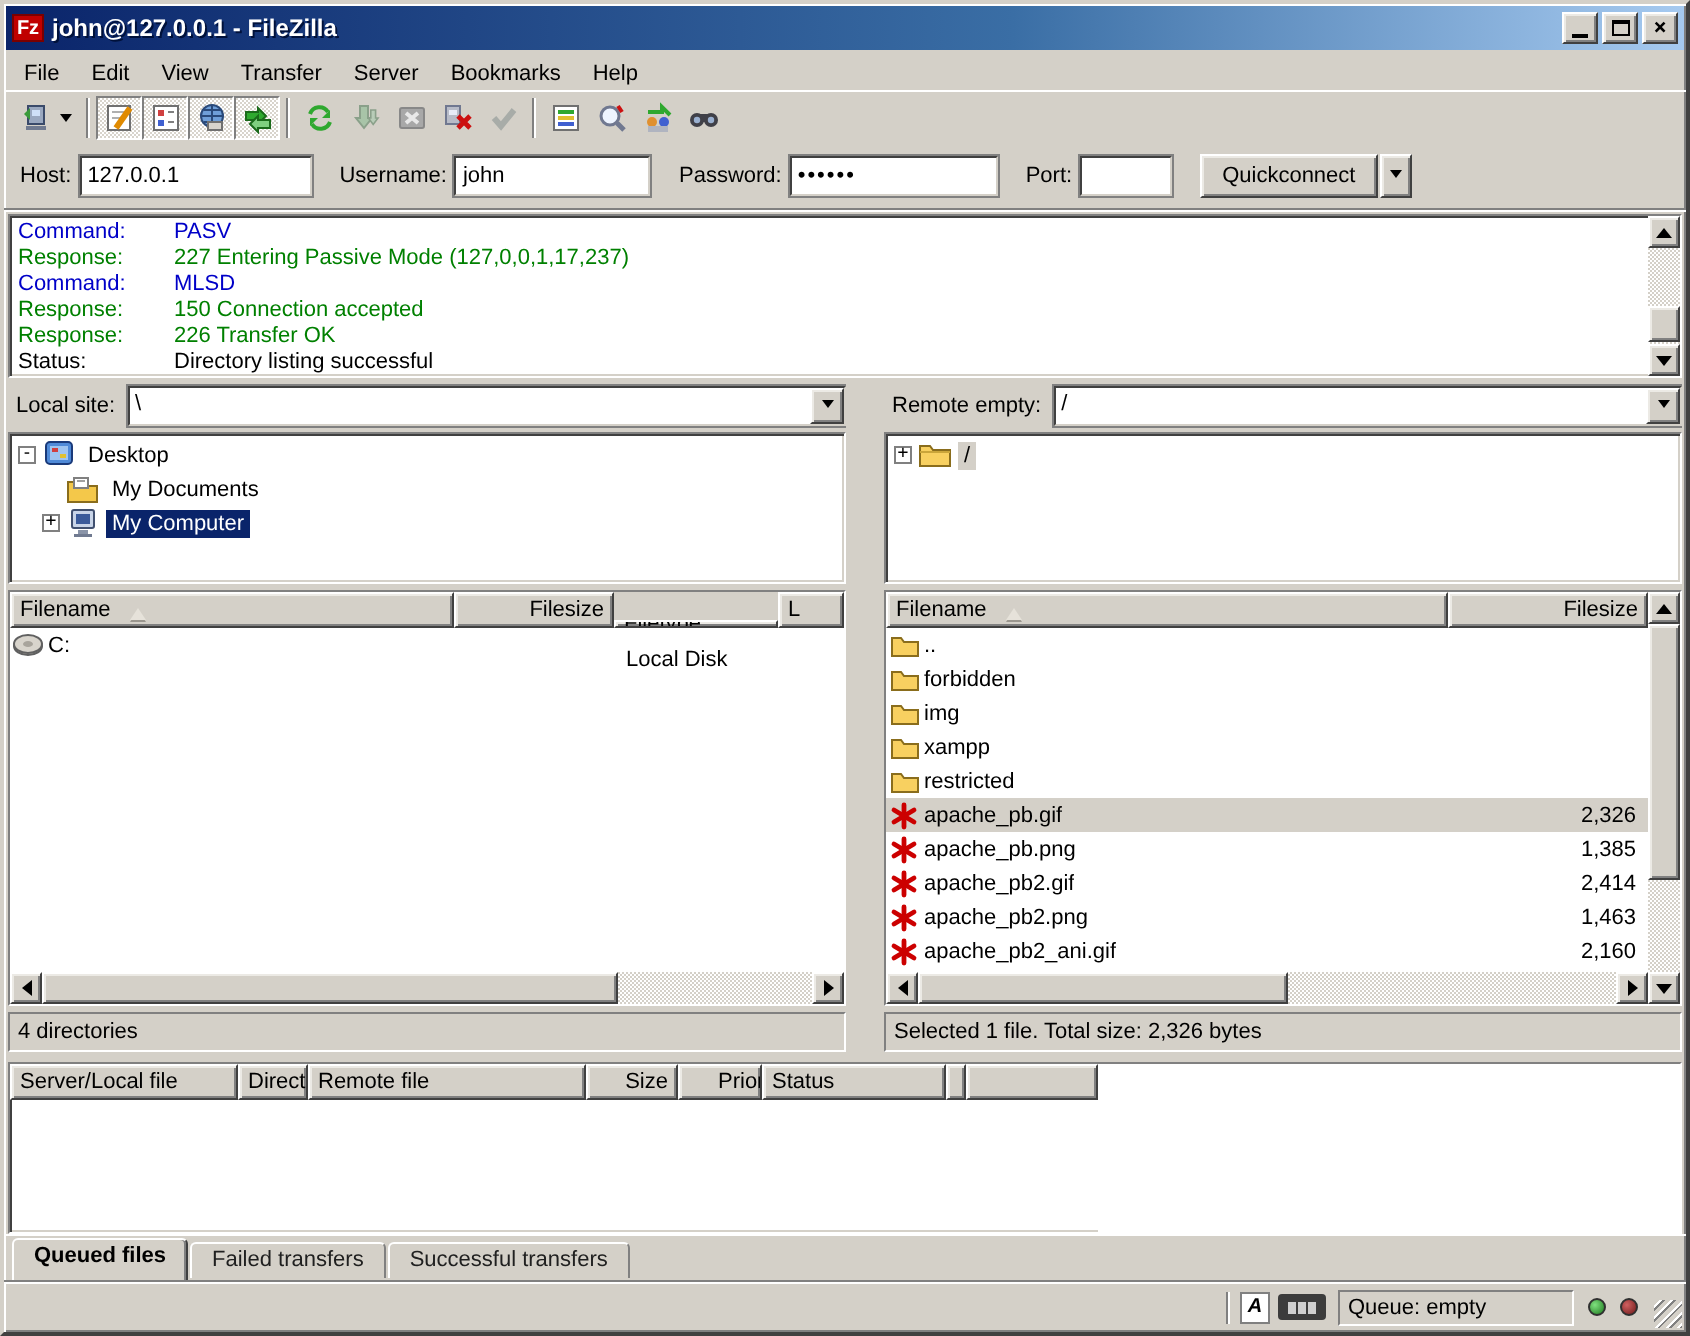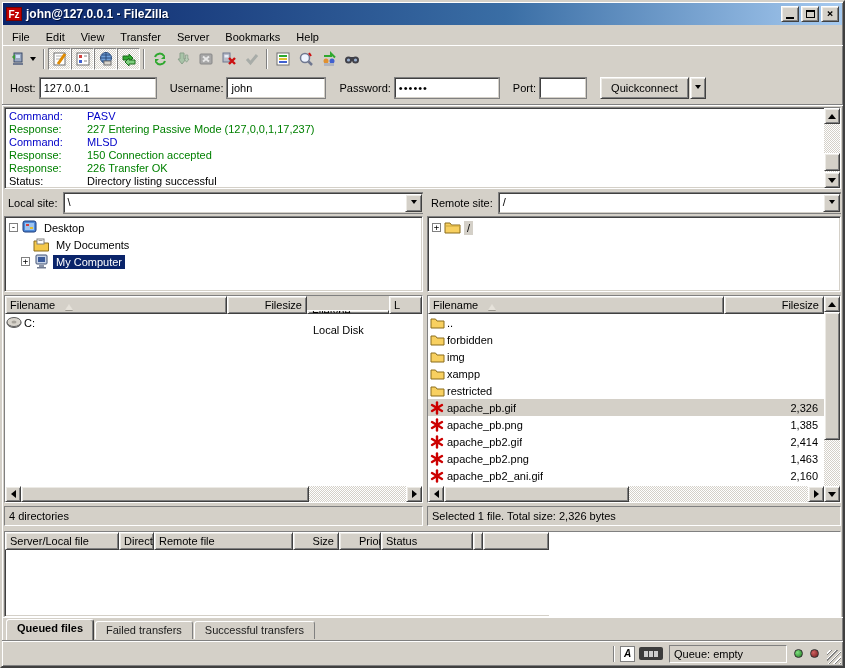--- a/index.html
+++ b/index.html
@@ -97,21 +97,21 @@
   .sthumb { background:#d4d0c8; border:1px solid; border-color:#fff #404040 #404040 #fff;
     box-shadow: inset 1px 1px 0 #eceae5, inset -1px -1px 0 #808080; }
   .vtrack { flex:1; position:relative; }
   .vtrack .sthumb { position:absolute; left:0; width:16px; }
   .tri-up   { width:0; height:0; border:4px solid transparent; border-bottom:5px solid #000; margin-top:-4px; }
   .tri-down { width:0; height:0; border:4px solid transparent; border-top:5px solid #000; margin-bottom:-4px; }
   .tri-left { width:0; height:0; border:4px solid transparent; border-right:5px solid #000; margin-left:-4px; }
   .tri-right{ width:0; height:0; border:4px solid transparent; border-left:5px solid #000; margin-right:-4px; }
 
   
-  .main { flex:1; display:flex; padding:2px; gap:4px; overflow:hidden; }
+  .main { flex:1; display:flex; padding:2px; gap:19px; overflow:hidden; }
   .pane { display:flex; flex-direction:column; overflow:hidden; }
   .pane.left { flex:0 0 419px; }
   .pane.right { flex:1; }
   .siterow { height:22px; flex:0 0 22px; display:flex; align-items:center; margin-bottom:2px; }
   .sitelabel { padding:0 6px 0 4px; }
   .combobox { flex:1; height:20px; display:flex; background:#fff;
     border:1px solid; border-color:#404040 #d4d0c8 #d4d0c8 #404040; box-shadow:0 0 0 1px #808080; }
   .combotext { flex:1; padding:2px 3px; white-space:nowrap; overflow:hidden; }
   .combobtn { width:17px; background:#d4d0c8; border:1px solid; border-color:#fff #404040 #404040 #fff;
     box-shadow: inset 1px 1px 0 #eceae5, inset -1px -1px 0 #808080;
@@ -485,21 +485,21 @@
           </div>
         </div>
       </div>
       <div class="statusline">
           <span>4 directories</span>
         </div>
     </div>
 
     <div class="pane right">
       <div class="siterow">
-        <span class="sitelabel">Remote site:</span>
+        <span class="sitelabel">Remote empty:</span>
         <div class="combobox">
           <div class="combotext">/</div>
           <div class="combobtn">
               <div class="dropArrow" style="margin:0"></div>
             </div>
         </div>
       </div>
       <div class="treebox sunkbox">
         <div class="treerow">
           <div class="expander">+</div>

